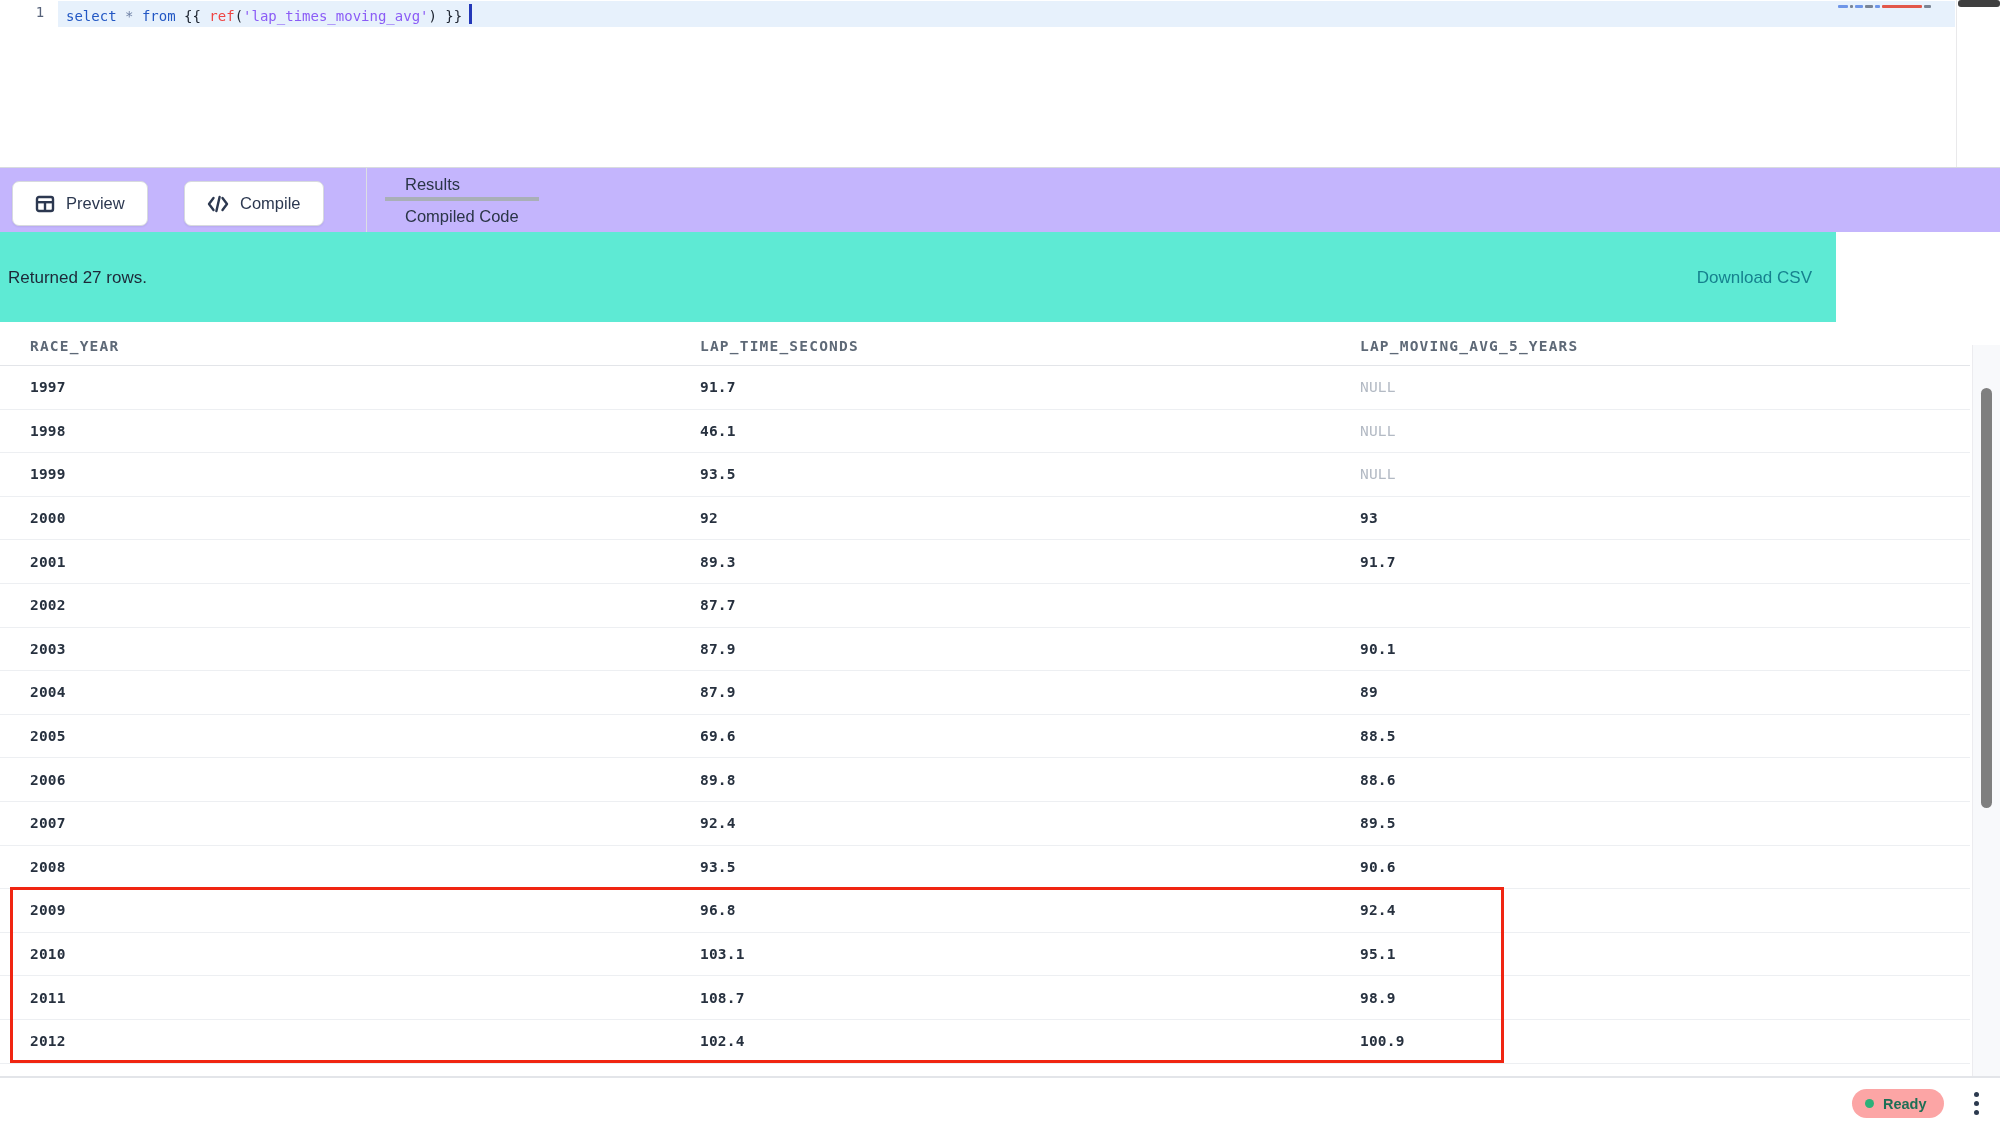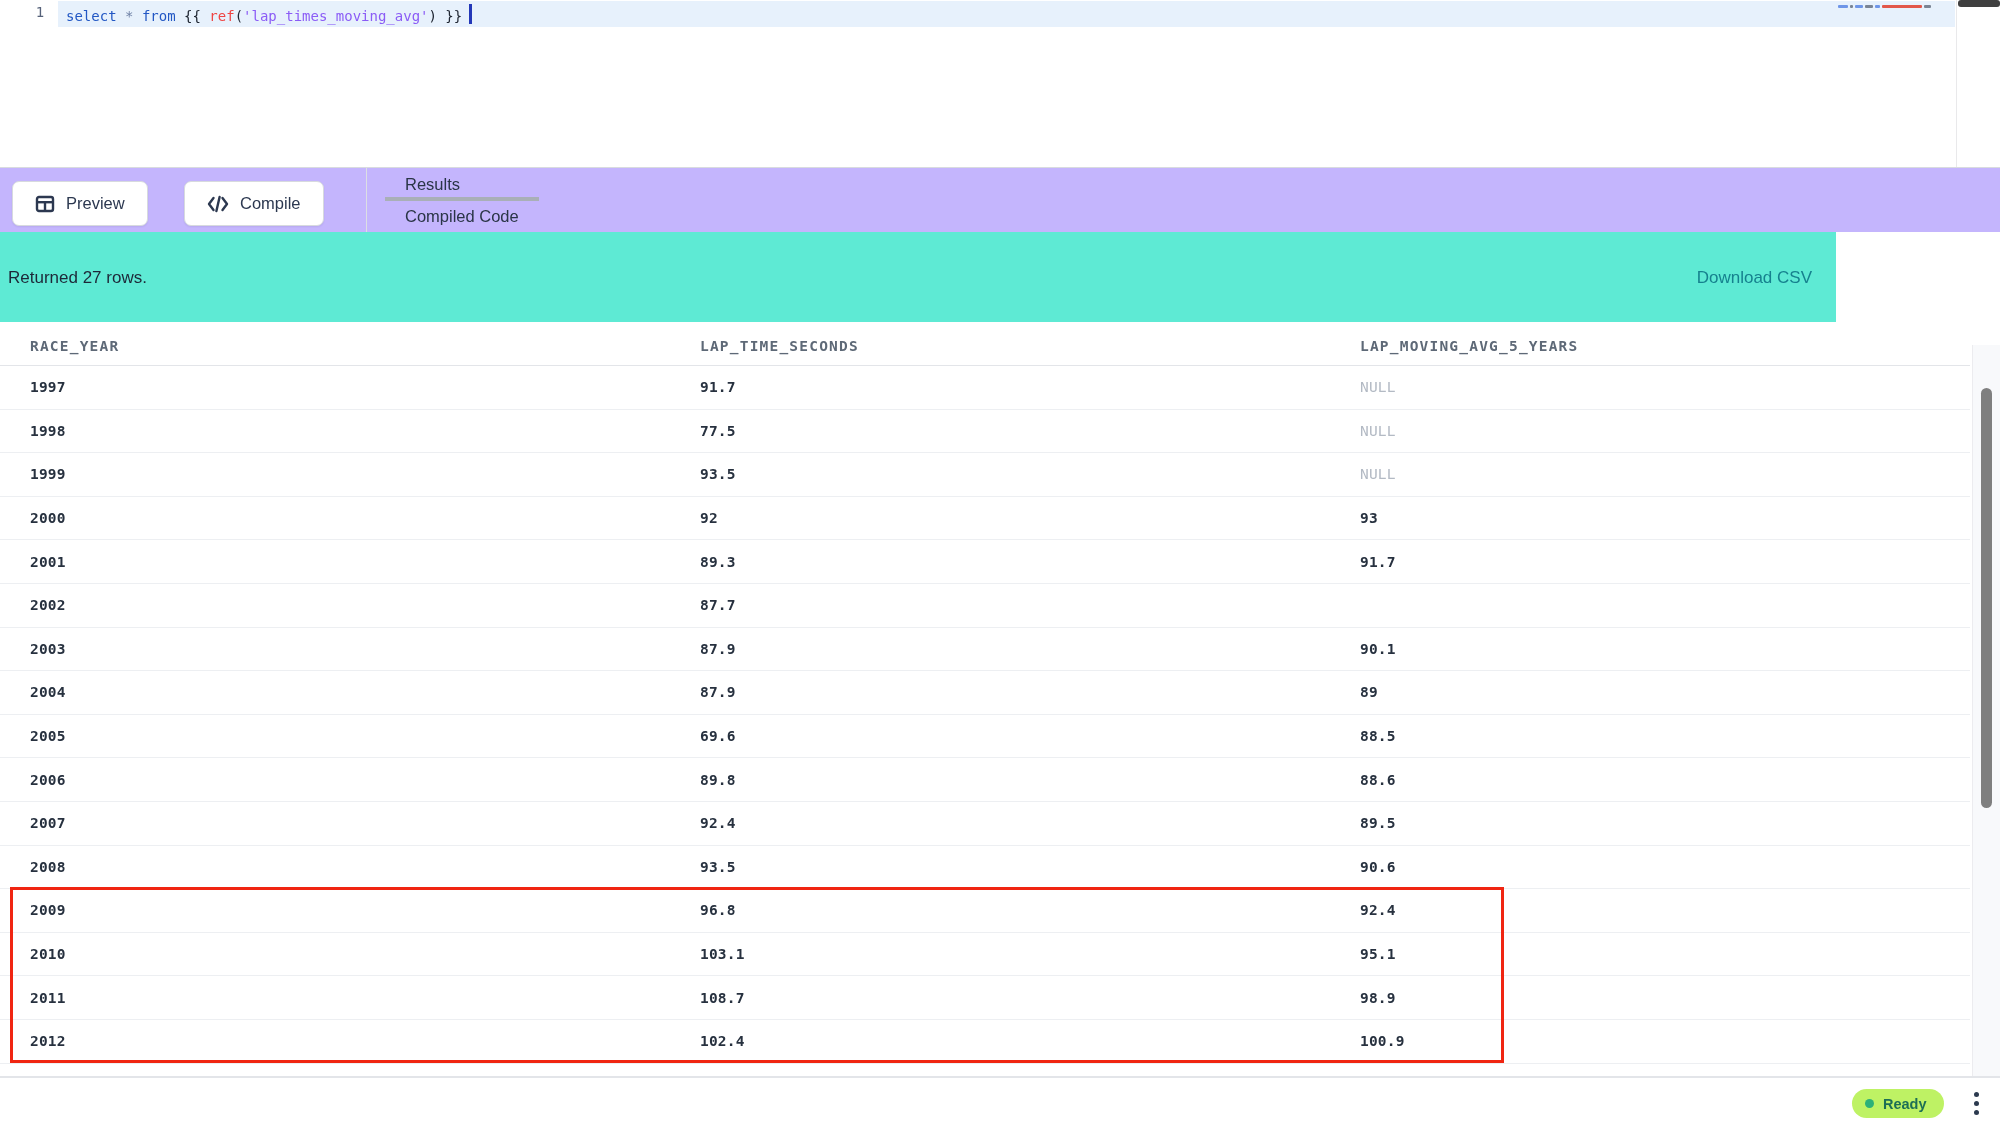--- a/index.html
+++ b/index.html
@@ -72,21 +72,21 @@
   
   .table-scroll { position: absolute; left: 1972px; top: 345px; width: 28px; height: 731px;
     background: #f8f9fb; border-left: 1px solid #ececef; }
   .table-scroll .thumb { position: absolute; left: 8px; top: 43px; width: 11px; height: 420px;
     background: #7f7f7f; border-radius: 6px; }
 
   
   .footer { position: absolute; left: 0; top: 1076px; width: 2000px; height: 48px; background: #fff;
     border-top: 2px solid #e3e5e9; }
   .ready-pill { position: absolute; left: 1852px; top: 11px; height: 29px; display: flex;
-    align-items: center; gap: 9px; padding: 0 17px 0 13px; background: #bef264; border-radius: 15px; }
+    align-items: center; gap: 9px; padding: 0 17px 0 13px; background: #fca5a5; border-radius: 15px; }
   .ready-dot { width: 9px; height: 9px; border-radius: 50%; background: #2cb179; }
   .ready-label { font-size: 14.5px; font-weight: 600; color: #1d6f55; }
   .kebab { position: absolute; left: 1966px; top: 8px; width: 20px; height: 34px; display: flex;
     flex-direction: column; align-items: center; justify-content: center; gap: 4px; cursor: pointer; }
   .kebab i { width: 5px; height: 5px; border-radius: 50%; background: #2c3a4f; }
 </style>
 </head>
 <body>
 
 <div class="screen">
@@ -153,21 +153,21 @@
       <div class="t-head-cell">LAP_MOVING_AVG_5_YEARS</div>
     </div>
     <div>
         <div class="t-row">
           <div class="t-cell">1997</div>
           <div class="t-cell">91.7</div>
           <div class="t-cell null">NULL</div>
         </div>
         <div class="t-row">
           <div class="t-cell">1998</div>
-          <div class="t-cell">77.5</div>
+          <div class="t-cell">46.1</div>
           <div class="t-cell null">NULL</div>
         </div>
         <div class="t-row">
           <div class="t-cell">1999</div>
           <div class="t-cell">93.5</div>
           <div class="t-cell null">NULL</div>
         </div>
         <div class="t-row">
           <div class="t-cell">2000</div>
           <div class="t-cell">92</div>

